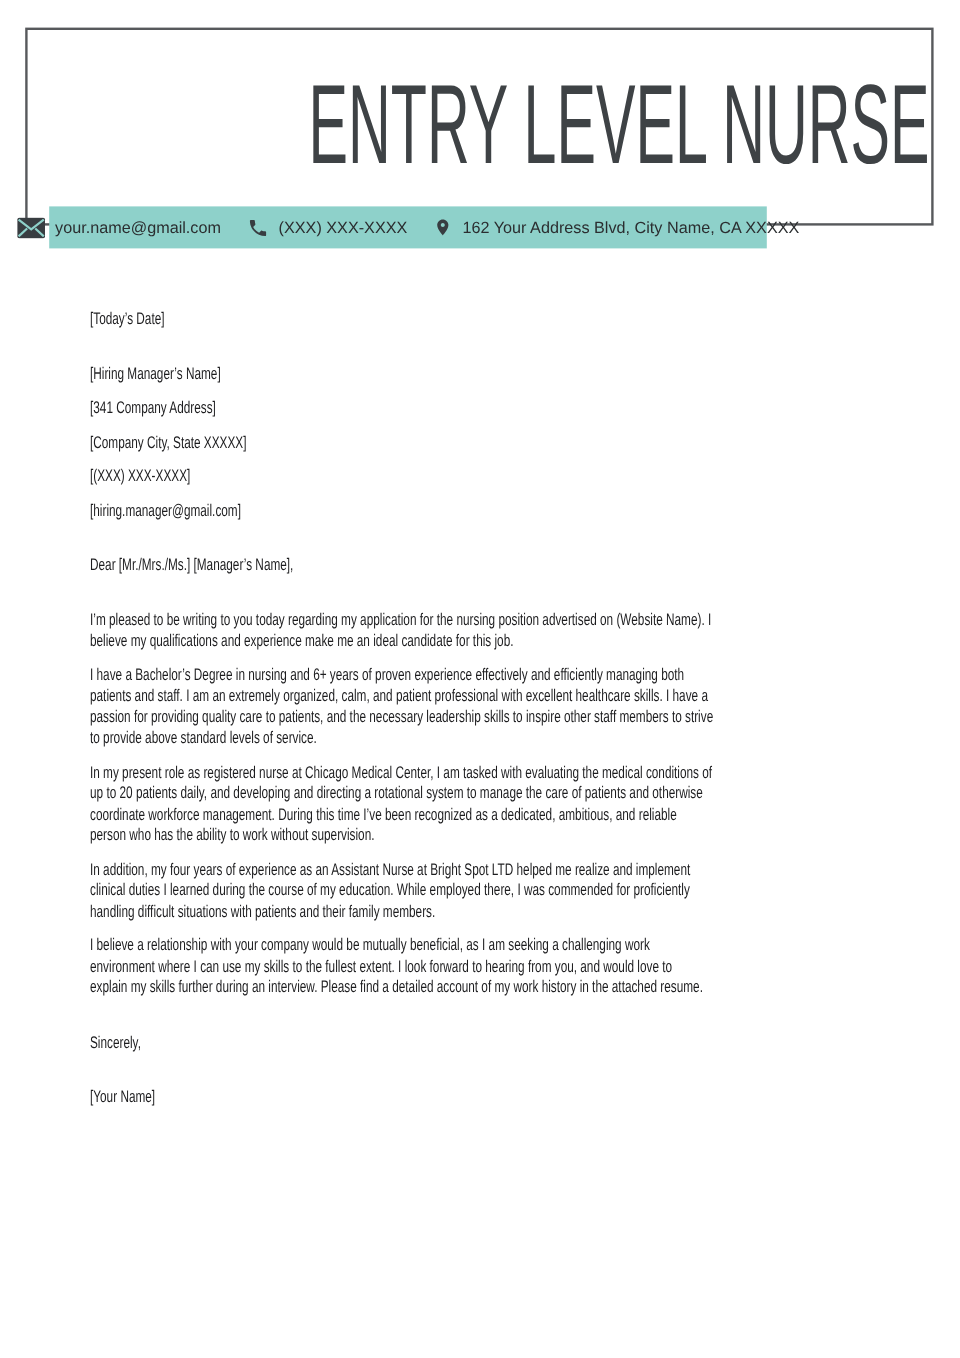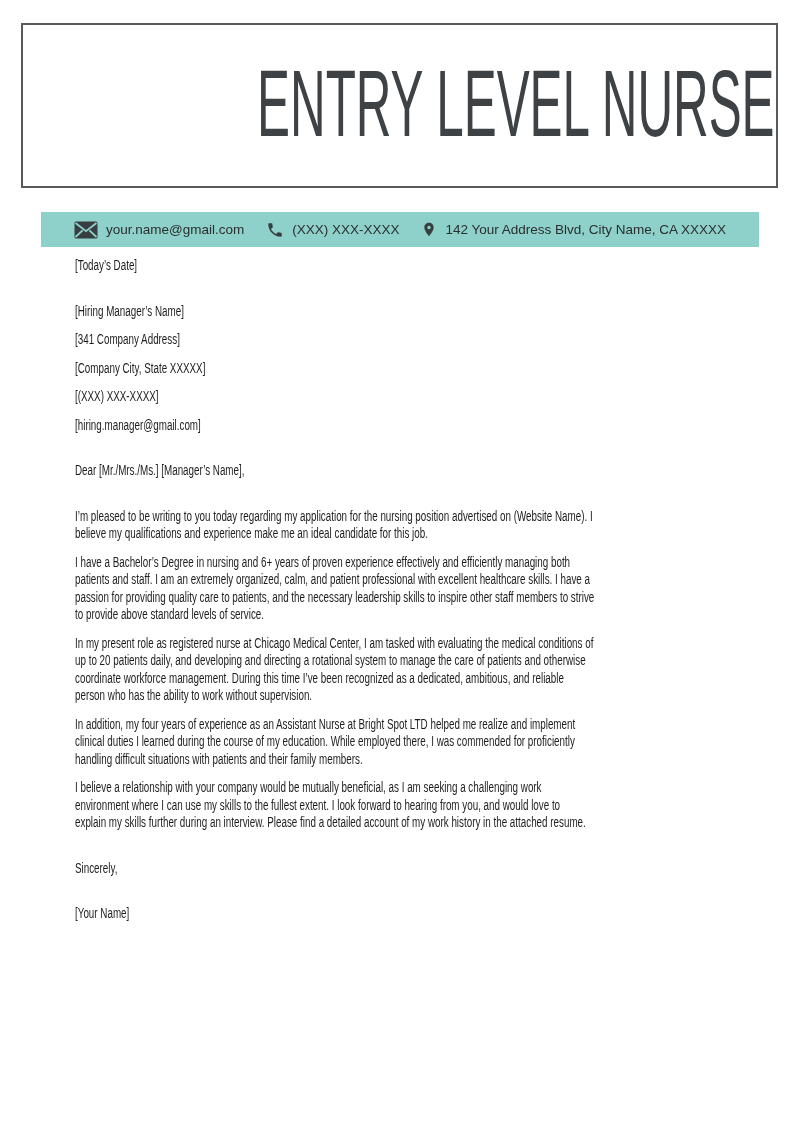--- a/index.html
+++ b/index.html
@@ -38,27 +38,26 @@
     white-space: nowrap;
   }
   .title-inner {
     display: inline-block;
     transform: scaleX(0.525);
     transform-origin: 50% 50%;
   }
   .contact-bar {
     position: absolute;
     left: 18px; top: 147px;
-    width: 718px; height: 35px;
+    width: 598px; height: 35px;
     background: var(--accent, #8ed1ca);
     display: flex;
     align-items: center;
     justify-content: center;
     gap: 22px;
-    margin-top: 40px;
   }
   .contact-item {
     display: flex;
     align-items: center;
     gap: 8px;
     font-size: 13.5px;
     color: var(--contact-text, #2b2e30);
     white-space: nowrap;
   }
   .icon { display: block; flex: 0 0 auto; }
@@ -102,21 +101,21 @@
       <svg class="icon" width="18" height="18" viewBox="0 0 24 24">
         <path class="solid-icon" d="M6.62 10.79c1.44 2.83 3.76 5.14 6.59 6.59l2.2-2.21c.27-.27.67-.36 1.02-.24 1.12.37 2.33.57 3.57.57.55 0 1 .45 1 1V20c0 .55-.45 1-1 1-9.39 0-17-7.61-17-17 0-.55.45-1 1-1h3.5c.55 0 1 .45 1 1 0 1.25.2 2.45.57 3.57.11.35.03.74-.25 1.02l-2.2 2.2z"></path>
       </svg>
       <span>(XXX) XXX-XXXX</span>
     </div>
 
     <div class="contact-item">
       <svg class="icon" width="16" height="21" viewBox="0 0 24 24">
         <path class="solid-icon" d="M12 2C8.13 2 5 5.13 5 9c0 5.25 7 13 7 13s7-7.75 7-13c0-3.87-3.13-7-7-7zm0 9.5c-1.38 0-2.5-1.12-2.5-2.5s1.12-2.5 2.5-2.5 2.5 1.12 2.5 2.5-1.12 2.5-2.5 2.5z"></path>
       </svg>
-      <span>142 Your Address Blvd, City Name, CA XXXXX</span>
+      <span>162 Your Address Blvd, City Name, CA XXXXX</span>
     </div>
   </div>
 </div>
 
 <div class="letter">
   <p class="para">[Today’s Date]</p>
 
   <p class="para gap-before">[Hiring Manager’s Name]</p>
   <p class="para">[341 Company Address]</p>
   <p class="para">[Company City, State XXXXX]</p>

